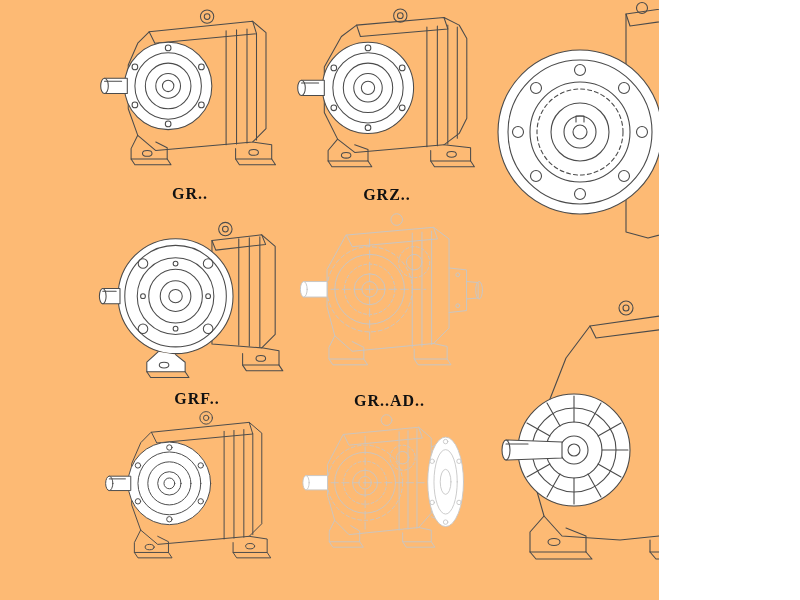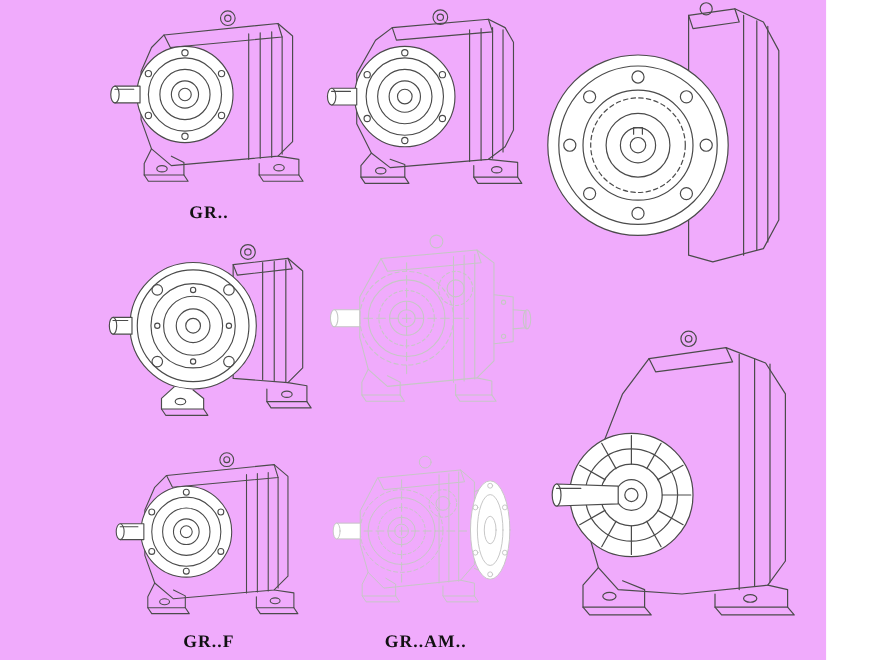--- a/index.html
+++ b/index.html
@@ -1,18 +1,18 @@
 <!DOCTYPE html>
 <html><head>
 <meta charset="utf-8">
 <style>
   * { margin:0; padding:0; box-sizing:border-box; }
   html,body { background:#ffffff; }
   body { font-family:"Liberation Serif", serif; }
-  #canvas { position:relative; width:751px; height:600px; background:#f0abfc; overflow:hidden; }
+  #canvas { position:relative; width:659px; height:600px; background:#fdba74; overflow:hidden; }
   .cell { position:absolute; }
   .cell svg { width:100%; height:100%; display:block; }
   .ink   { stroke:#4b4b4b; fill:none; stroke-width:1.1; stroke-linejoin:round; stroke-linecap:round; }
   .faint { stroke:#c6c6c6; fill:none; stroke-width:1;   stroke-linejoin:round; stroke-linecap:round; }
   .label { position:absolute; text-align:center; font-weight:700; color:#111;
            font-size:16px; letter-spacing:1px; font-family:"Liberation Serif", serif; }
   .label.big { font-size:18px; }
 </style>
 </head>
 <body>
@@ -213,52 +213,53 @@
         <use href="#sym-gr"></use>
       </svg>
   </div>
   <div class="label" style="left:95px; top:185px; width:190px">GR..</div>
 
   <div class="cell" style="left:292px; top:4px; width:190px; height:180px">
     <svg class="ink" viewBox="0 0 200 185">
         <use href="#sym-grz"></use>
       </svg>
   </div>
+  <div class="label" style="left:292px; top:186px; width:190px">GRZ..</div>
 
   <div class="cell" style="left:495px; top:0px; width:222px; height:262px">
     <svg class="ink" viewBox="0 0 220 262">
         <use href="#sym-grxf"></use>
       </svg>
   </div>
 
   <div class="cell" style="left:97px; top:208px; width:205px; height:182px">
     <svg class="ink" viewBox="0 0 210 190">
         <use href="#sym-grf"></use>
       </svg>
   </div>
+  <div class="label" style="left:97px; top:390px; width:200px">GRF..</div>
 
   <div class="cell" style="left:287px; top:206px; width:205px; height:184px">
     <svg class="faint" viewBox="0 0 205 190">
         <use href="#sym-grad"></use>
       </svg>
   </div>
+  <div class="label" style="left:287px; top:392px; width:205px">GR..AD..</div>
 
   <div class="cell" style="left:498px; top:296px; width:230px; height:268px">
     <svg class="ink" viewBox="0 0 230 268">
         <use href="#sym-grx"></use>
       </svg>
   </div>
 
   <div class="cell" style="left:95px; top:408px; width:190px; height:166px">
     <svg class="ink" viewBox="0 0 200 185">
         <use href="#sym-gr"></use>
       </svg>
   </div>
-  <div class="label" style="left:95px; top:575px; width:190px">GR..F</div>
 
   <div class="cell" style="left:287px; top:404px; width:200px; height:170px">
     <svg class="faint" viewBox="0 0 205 190">
         <use href="#sym-gram"></use>
       </svg>
   </div>
-  <div class="label" style="left:287px; top:575px; width:200px">GR..AM..</div>
 
 </div>
 
 </body></html>

